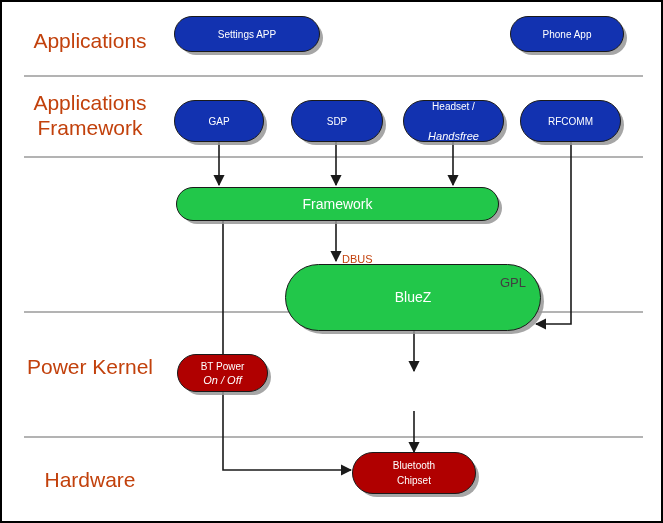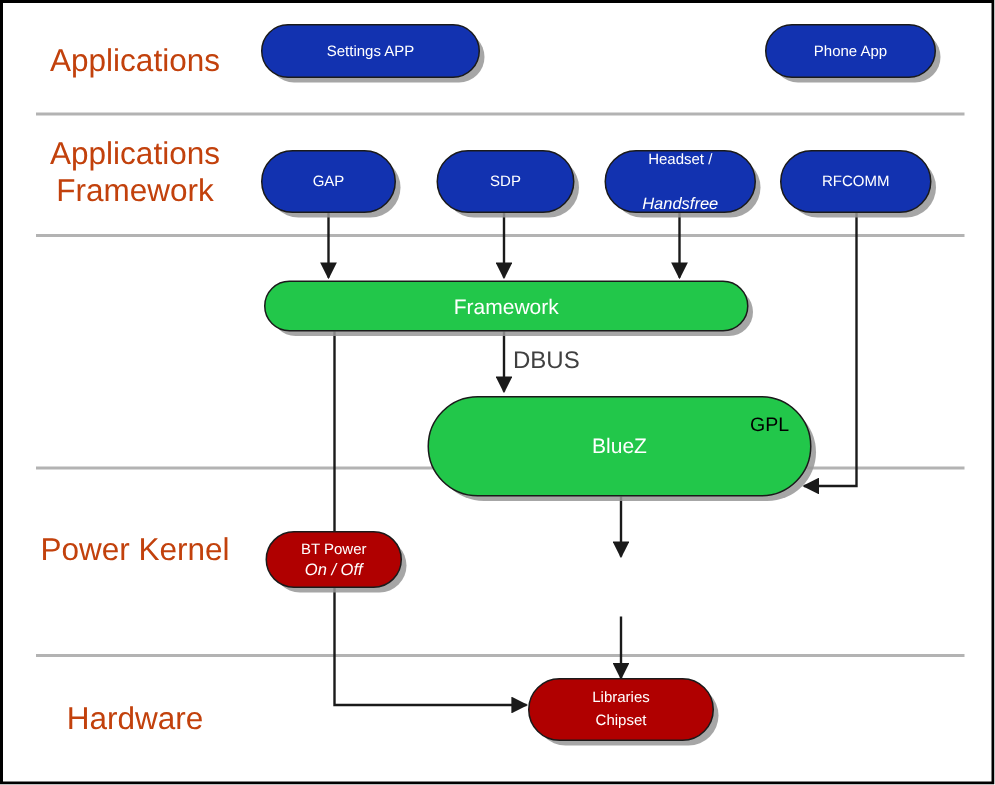--- a/index.html
+++ b/index.html
@@ -52,31 +52,32 @@
   .node .t1 { font-size: 10px; line-height: 15px; }
   .node .t2 { font-size: 11px; line-height: 13px; font-style: italic; }
   .node.blue  { background: #1232b0; }
   .node.green { background: #22c74a; }
   .node.red   { background: #b00000; text-align: right; }
   .node.big .t1 { font-size: 14px; }
   .gpl-tag {
     position: absolute;
     right: 14px;
     top: 10px;
-    color: #000000;
+    color: #404040;
     font-size: 13px;
     line-height: 15px;
   }
   .edge-label {
     position: absolute;
-    color: #404040;
-    font-size: 16px;
+    color: #c2410c;
+    font-size: 11px;
     line-height: 15px;
     z-index: 6;
     background: transparent;
+    margin-top: 19px;
   }
 </style>
 </head>
 <body>
 
 <div id="canvas">
 
   <svg id="svg-layer" viewBox="0 0 663 523" xmlns="http://www.w3.org/2000/svg">
     <defs>
       <marker id="arrow" viewBox="0 0 10 10" refX="9" refY="5" markerWidth="7" markerHeight="7" orient="auto-start-reverse">
@@ -152,17 +153,17 @@
     <span class="gpl-tag">GPL</span>
   </div>
 
   <div class="node red" style="left:175px; top:352px; width:91px; height:38px;">
     <span class="t1">BT Power</span>
     <span class="t2">On / Off</span>
   </div>
 
 
   <div class="node red" style="left:350px; top:450px; width:124px; height:42px;">
-    <span class="t1">Libraries</span>
+    <span class="t1">Bluetooth</span>
     <span class="t1">Chipset</span>
   </div>
 
 </div>
 
 </body></html>

